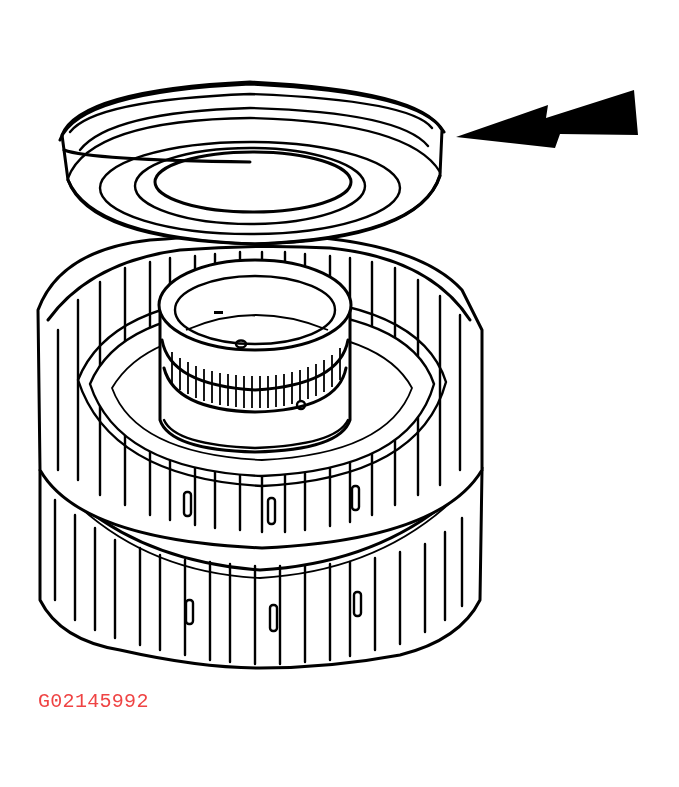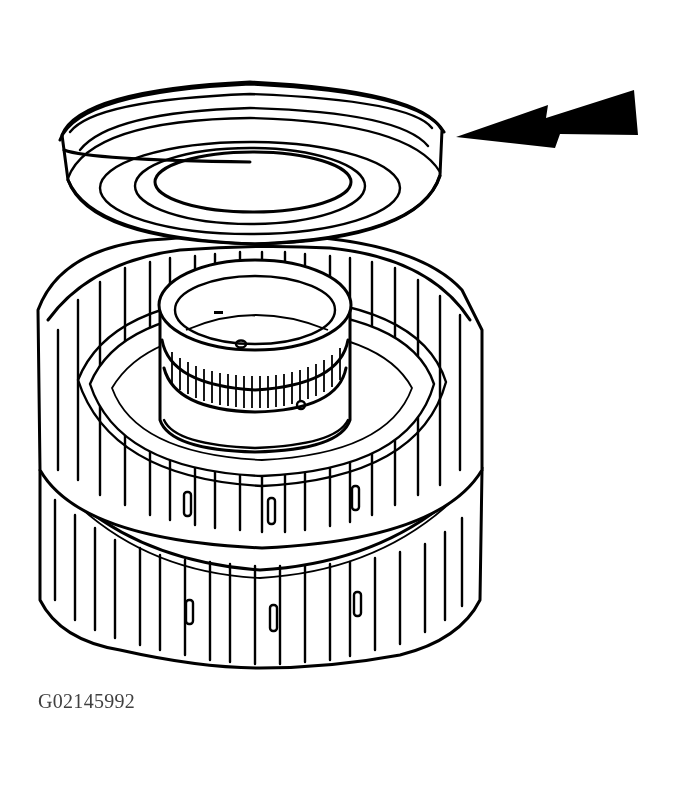--- a/index.html
+++ b/index.html
@@ -1,21 +1,21 @@
 <!DOCTYPE html>
 <html><head>
 <meta charset="utf-8">
 <style>
   html, body { margin: 0; padding: 0; background: #ffffff; }
   body { width: 679px; height: 787px; position: relative; overflow: hidden; }
   .figure { position: absolute; left: 0; top: 0; width: 679px; height: 680px; }
   .figure svg { width: 679px; height: 680px; display: block; }
   .fig-id {
     position: absolute; left: 38px; top: 690px;
-    font-family: Liberation Serif, serif; font-size: 20px; color: #404040;
+    font-family: Liberation Mono, monospace; font-size: 20px; color: #ef4444;
     letter-spacing: 0.3px;
   }
   .ln { fill: none; stroke: #000; stroke-width: 3; stroke-linecap: round; stroke-linejoin: round; }
   .ln2 { fill: none; stroke: #000; stroke-width: 2.4; stroke-linecap: round; }
   .thin { fill: none; stroke: #000; stroke-width: 1.8; }
   .wf { fill: #fff; stroke: #000; stroke-width: 3; stroke-linejoin: round; }
 </style>
 </head>
 <body>
 

